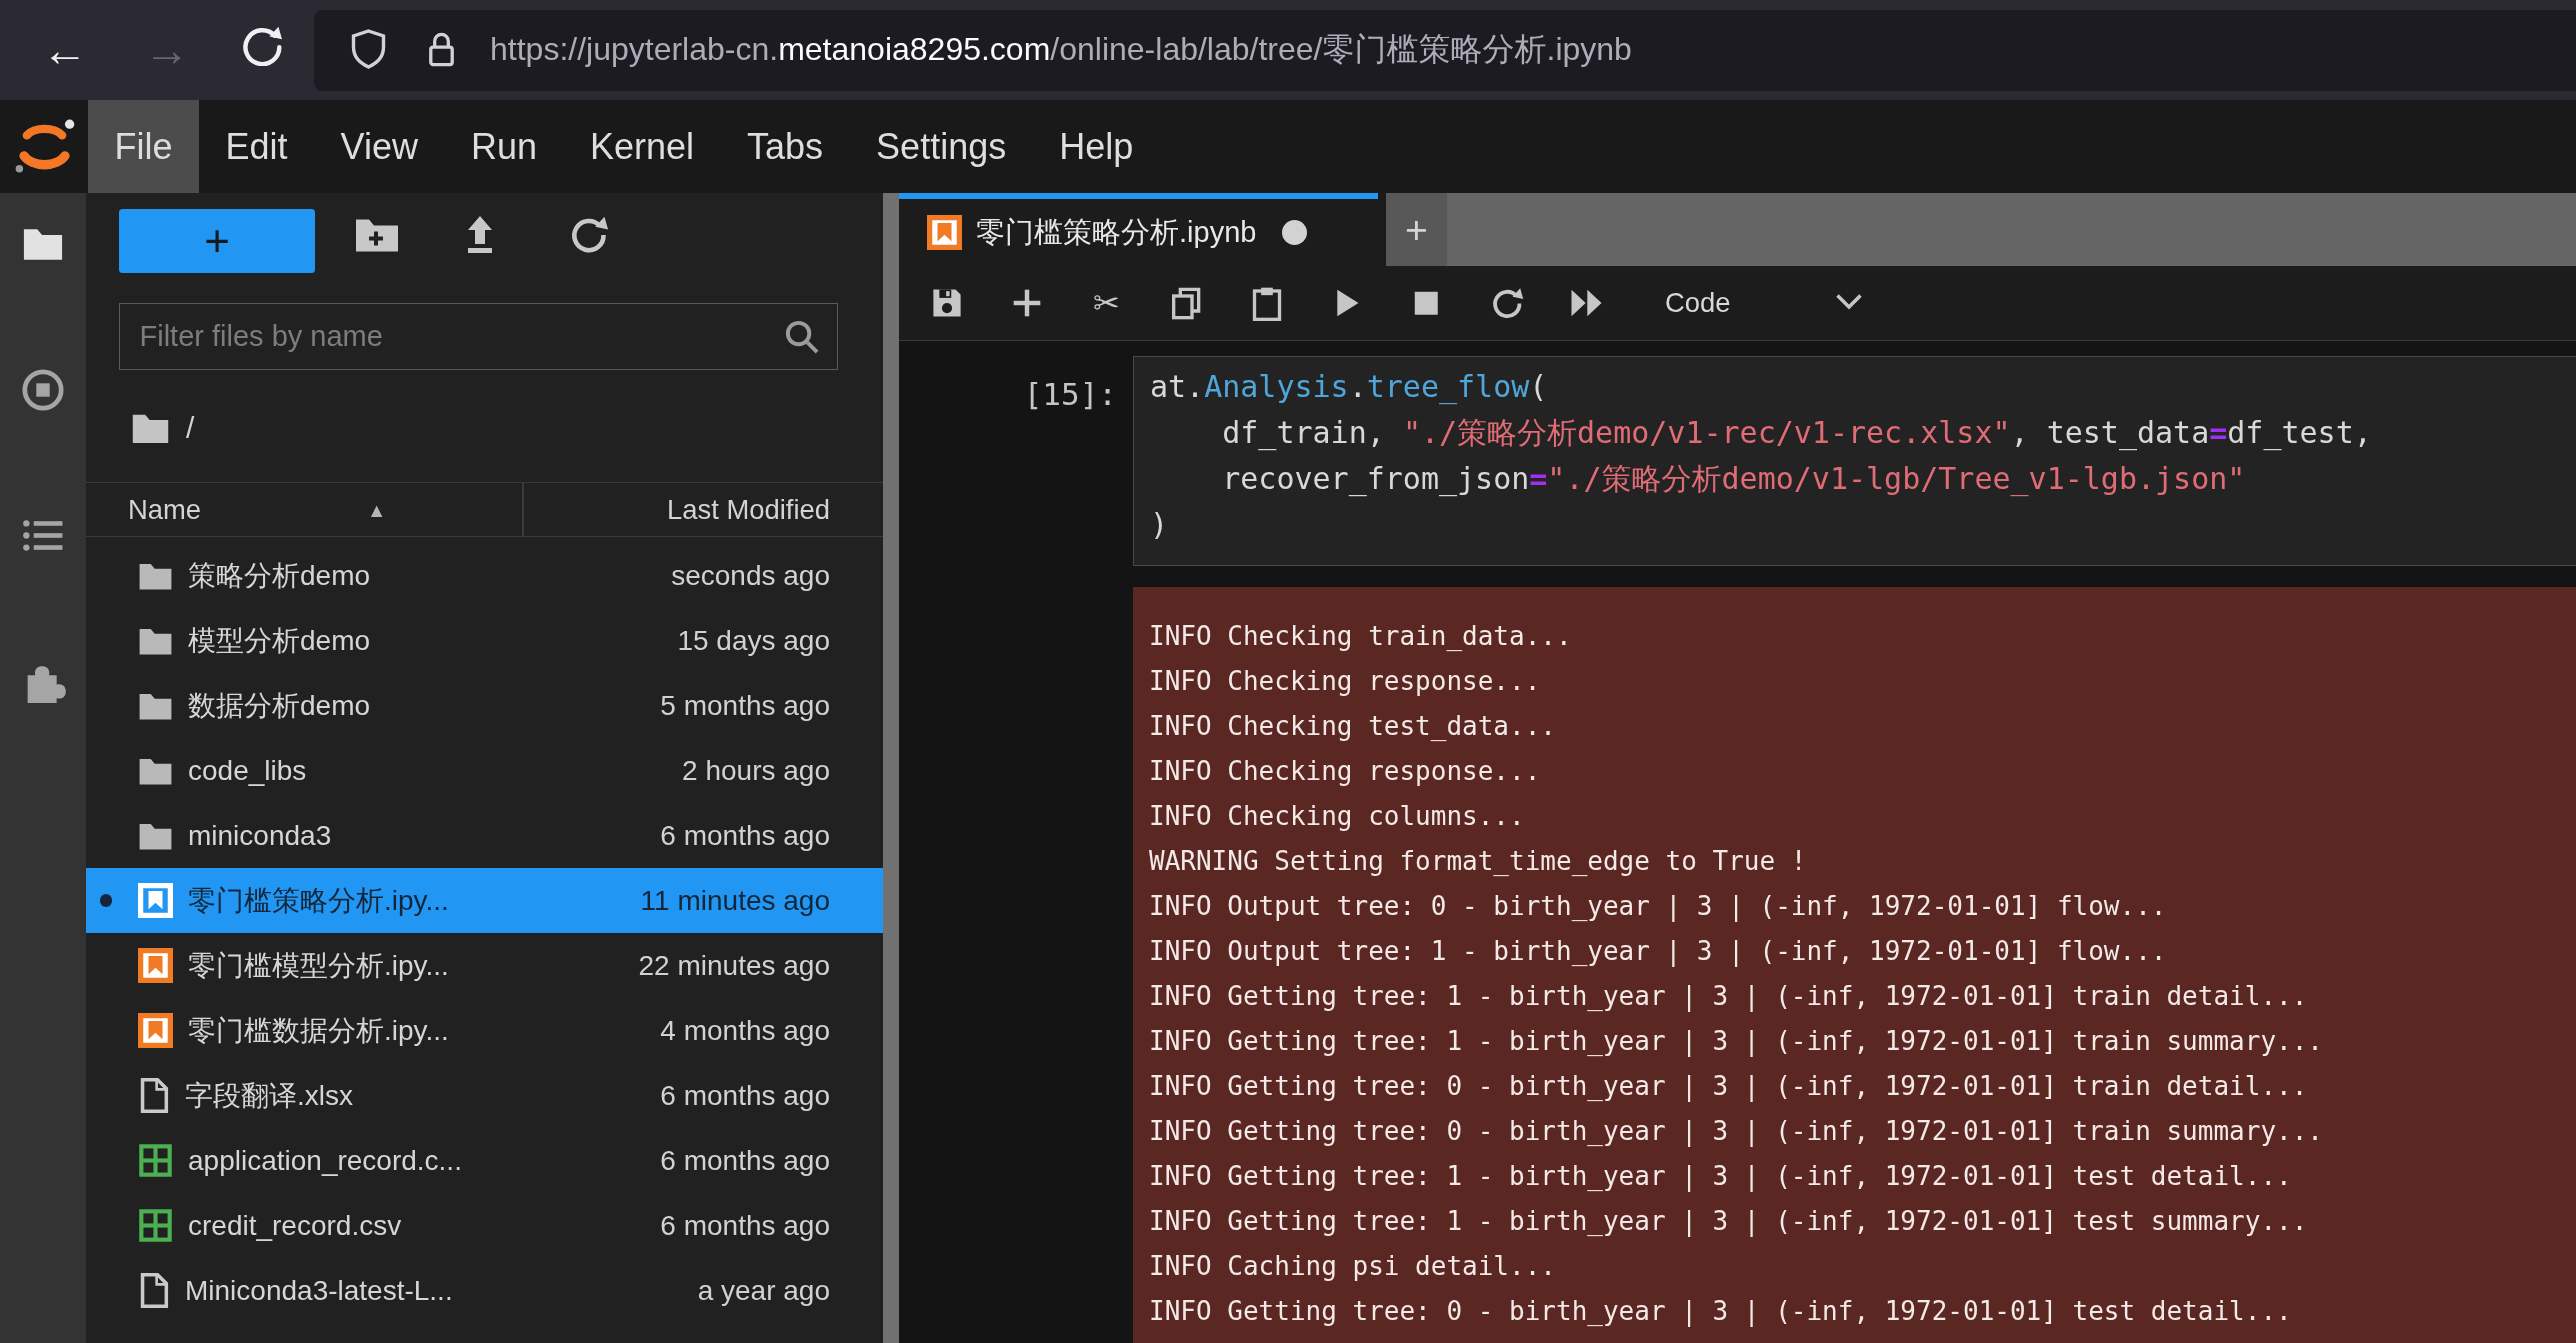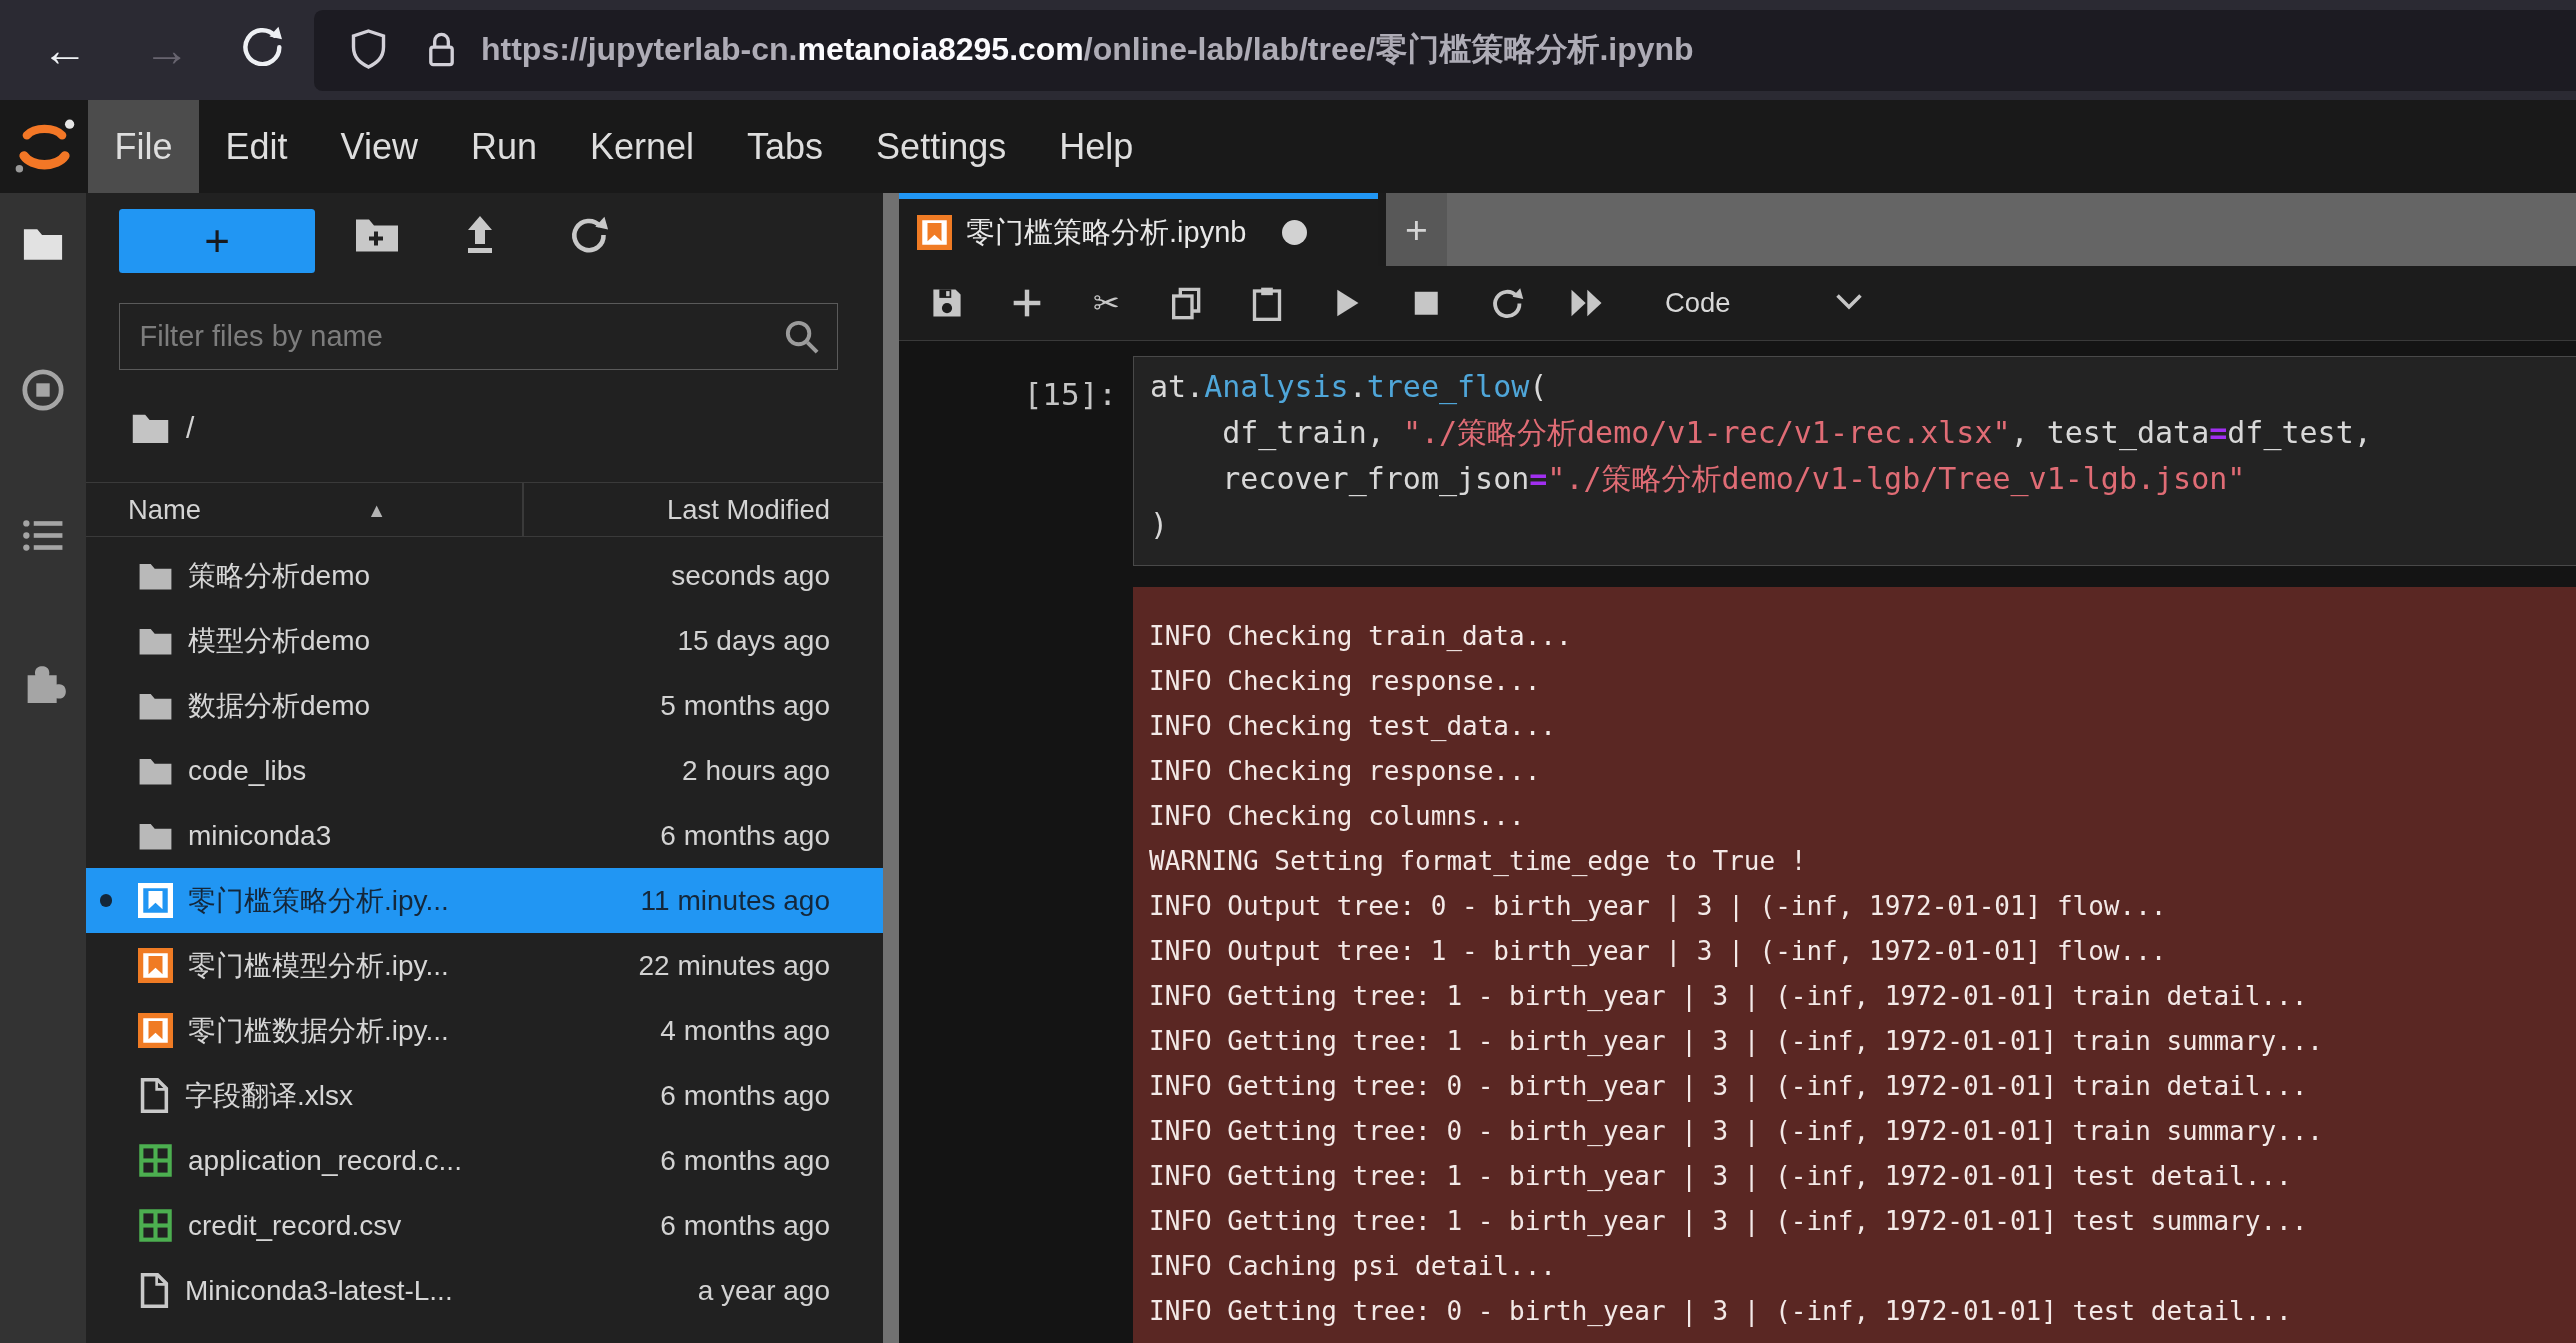--- a/index.html
+++ b/index.html
@@ -9,21 +9,21 @@
 
   
   .browser-bar { position:relative; width:100%; height:100px; background:#2b2a33; }
   .nav-ico { position:absolute; top:50%; transform:translateY(-50%); font-size:46px; color:#eef0f4; }
   .nav-back    { left:42px; }
   .nav-forward { left:144px; color:#67646f; }
   .nav-refresh { left:241px; }
   .url-bar { position:absolute; left:314px; right:0; top:9.7px; height:81px;
              background:#1c1b22; border-radius:8.8px 0 0 8.8px; display:flex; align-items:center; }
   .url-bar svg { margin-left:35px; flex:0 0 auto; }
-  .url-text { margin-left:21px; font-size:32px; color:#aeacb6; white-space:nowrap;font-weight:bold; }
+  .url-text { margin-left:30px; font-size:32px; color:#aeacb6; white-space:nowrap; }
   .url-text .domain { color:#fbfbfe; }
 
   
   .menubar { width:100%; height:93px; background:#191919; display:flex; align-items:stretch; }
   .logo-box { width:88px; display:flex; align-items:center; justify-content:center; }
   .menu-items { display:flex; align-items:stretch; }
   .menu-item { display:flex; align-items:center; padding:0 26.5px; font-size:36px; color:#dedede; }
   .menu-item.active { background:#4c4c4c; }
 
   
@@ -61,21 +61,21 @@
   .fb-row.selected { background:#2196f3; }
   .fb-row.selected .f-label, .fb-row.selected .f-time { color:#14273a; }
   .run-dot { position:absolute; left:14px; width:12.4px; height:12.4px; border-radius:50%; background:#14273a; }
 
   .fb-scrollbar { width:16px; background:#717171; flex:0 0 auto; }
 
   
   .notebook { flex:1; display:flex; flex-direction:column; background:#141414; min-width:0; }
   .nb-tabbar { height:73px; background:#1b1b1b; display:flex; align-items:stretch; flex:0 0 auto; }
   .nb-tab { width:479px; background:#1c1c1c; border-top:6.2px solid #2196f3;
-            display:flex; align-items:center; padding-left:18px; }
+            display:flex; align-items:center; padding-left:28px; }
   .nb-tab .t-title { margin-left:14px; font-size:29px; color:#e8e8e8; white-space:nowrap; }
   .dirty-dot { width:25px; height:25px; border-radius:50%; background:#d2d2d2;
                margin-left:auto; margin-right:71px; flex:0 0 auto; }
   .nb-tab-gap { width:8px; background:#1b1b1b; }
   .nb-newtab { width:61px; background:#585858; display:flex; align-items:center; justify-content:center;
                font-size:39px; color:#d4d4d4; }
   .nb-tab-filler { flex:1; background:#656565; }
 
   .nb-toolbar { height:75px; background:#1c1c1c; border-bottom:1.8px solid #3a3a3a;
                 display:flex; align-items:center; padding-left:30px; flex:0 0 auto; }

